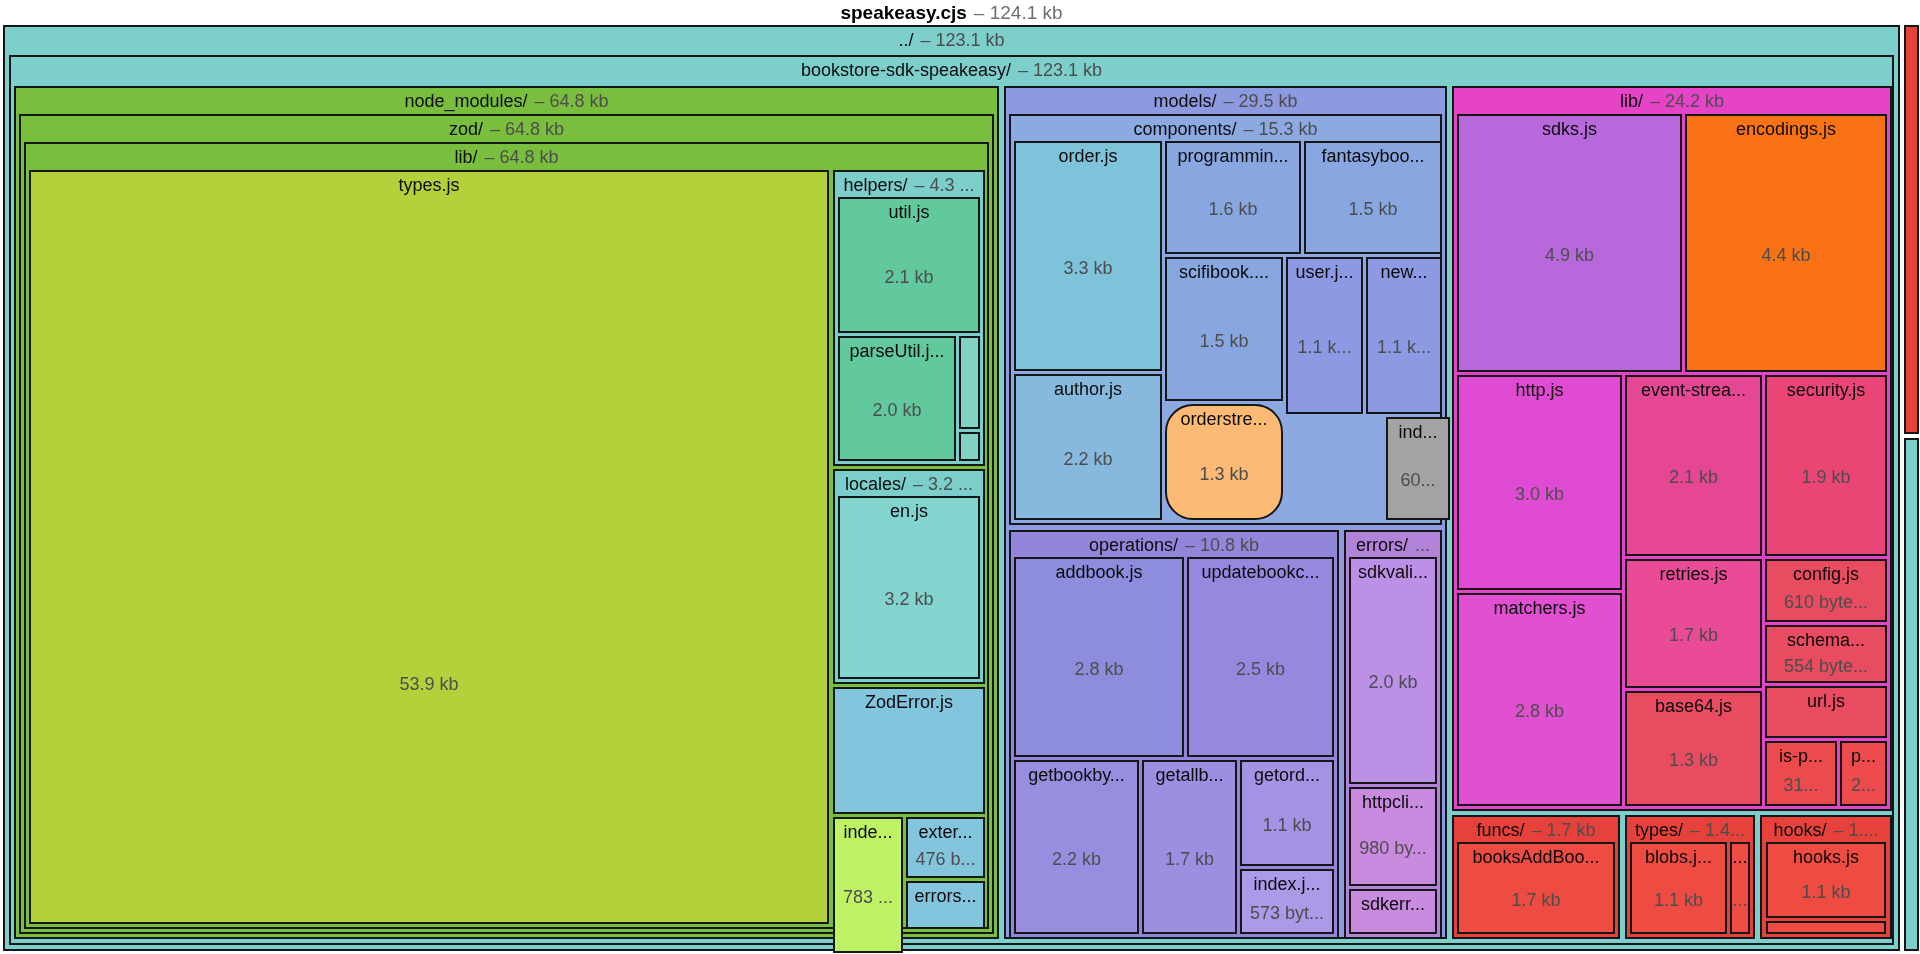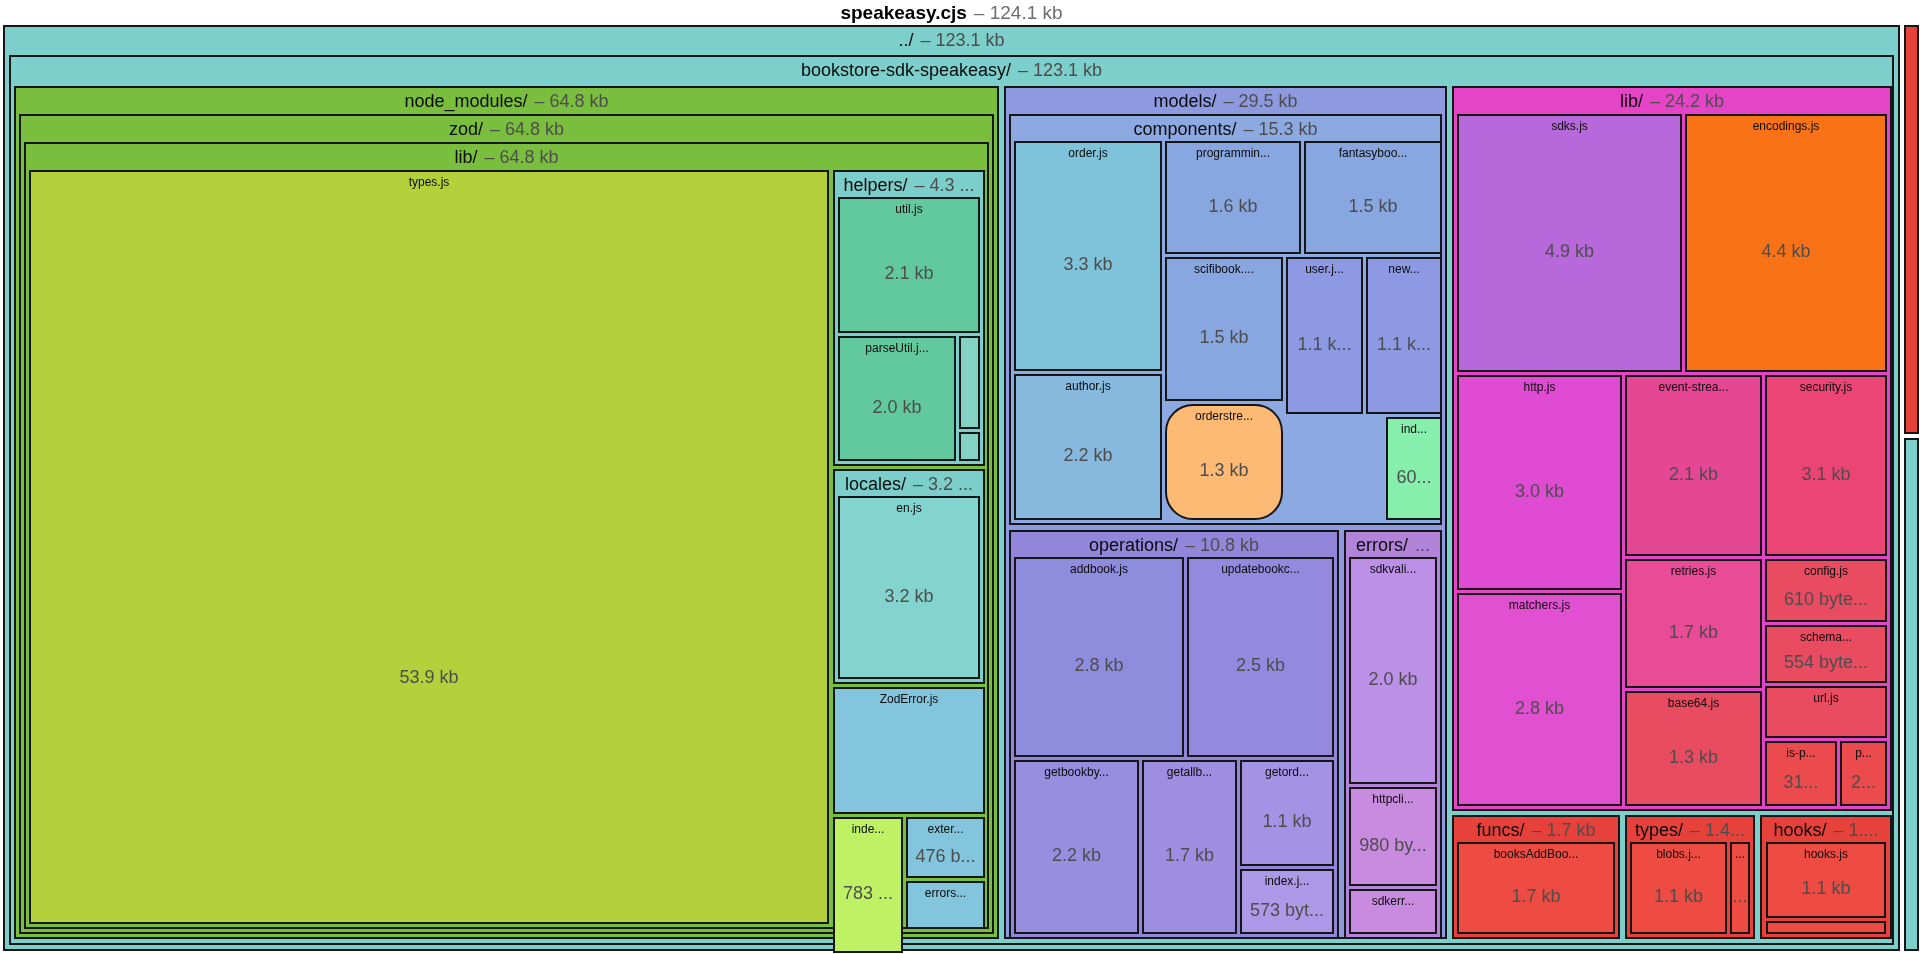--- a/index.html
+++ b/index.html
@@ -8,21 +8,21 @@
   .title{position:absolute;top:0;left:3px;width:1897px;height:24px;display:flex;
          justify-content:center;align-items:center;gap:7px;font-size:19px;line-height:1;}
   .t-name{font-weight:bold;color:#000;}
   .t-size{color:#6e6e6e;}
   .node{position:absolute;box-sizing:border-box;border:2px solid #161616;overflow:hidden;}
   .node.dir .dir-label{height:25px;display:flex;justify-content:center;align-items:center;
          gap:7px;font-size:18px;line-height:1;white-space:nowrap;}
   .dir-label .nm{color:#0b0b0b;}
   .dir-label .sz{color:#4d4d4d;}
   .node.file{display:flex;flex-direction:column;}
-  .node.file .nm{text-align:center;font-size:12px;color:#0b0b0b;margin-top:3px;
+  .node.file .nm{text-align:center;font-size:18px;color:#0b0b0b;margin-top:3px;
          white-space:nowrap;line-height:1.2;flex:0 0 auto;}
   .node.file .szbox{flex:1 1 auto;display:flex;align-items:center;justify-content:center;
          font-size:18px;color:#4d4d4d;white-space:nowrap;min-height:0;}
   .node.file.size-low .szbox{align-items:flex-start;padding-top:60%;}
 </style>
 </head>
 <body>
 
 <div id="stage">
   <div class="title">
@@ -168,21 +168,21 @@
       <div class="szbox">
         <span>2.2 kb</span>
       </div>
     </div>
     <div class="node file" style="left: 1165px; top: 404px; width: 118px; height: 116px; background: #fdba74; border-radius: 28px;">
       <div class="nm">orderstre...</div>
       <div class="szbox">
         <span>1.3 kb</span>
       </div>
     </div>
-    <div class="node file" style="left: 1386px; top: 417px; width: 56px; height: 103px; background: #86efac; align-items: center;">
+    <div class="node file" style="left: 1386px; top: 417px; width: 64px; height: 103px; background: #a3a3a3; align-items: center;">
       <div class="nm">ind...</div>
       <div class="szbox">
         <span>60...</span>
       </div>
     </div>
     <div class="node dir" style="left: 1009px; top: 530px; width: 330px; height: 409px; background: rgb(145, 134, 218);">
       <div class="dir-label">
         <span class="nm">operations/</span>
         <span class="sz">– 10.8 kb</span>
       </div>
@@ -270,21 +270,21 @@
     </div>
     <div class="node file" style="left: 1625px; top: 375px; width: 137px; height: 181px; background: rgb(229, 71, 149);">
       <div class="nm">event-strea...</div>
       <div class="szbox">
         <span>2.1 kb</span>
       </div>
     </div>
     <div class="node file" style="left: 1765px; top: 375px; width: 122px; height: 181px; background: rgb(235, 69, 118);">
       <div class="nm">security.js</div>
       <div class="szbox">
-        <span>3.1 kb</span>
+        <span>1.9 kb</span>
       </div>
     </div>
     <div class="node file" style="left: 1457px; top: 593px; width: 165px; height: 213px; background: rgb(225, 80, 209);">
       <div class="nm">matchers.js</div>
       <div class="szbox">
         <span>2.8 kb</span>
       </div>
     </div>
     <div class="node file" style="left: 1625px; top: 559px; width: 137px; height: 129px; background: rgb(233, 75, 150);">
       <div class="nm">retries.js</div>

